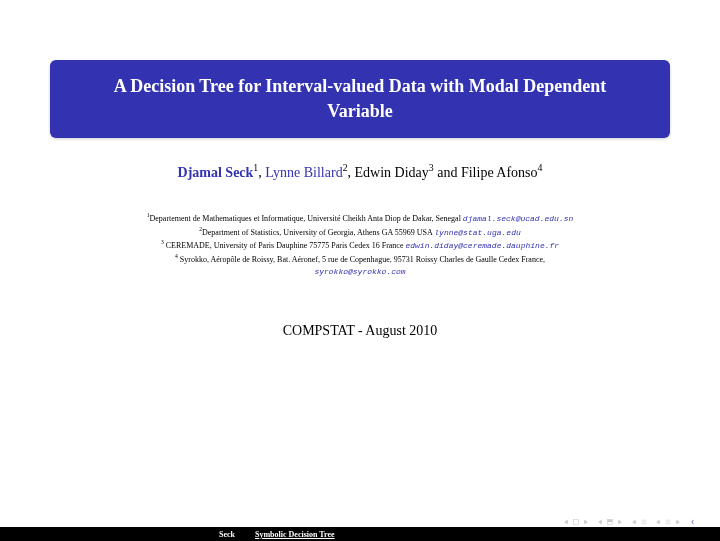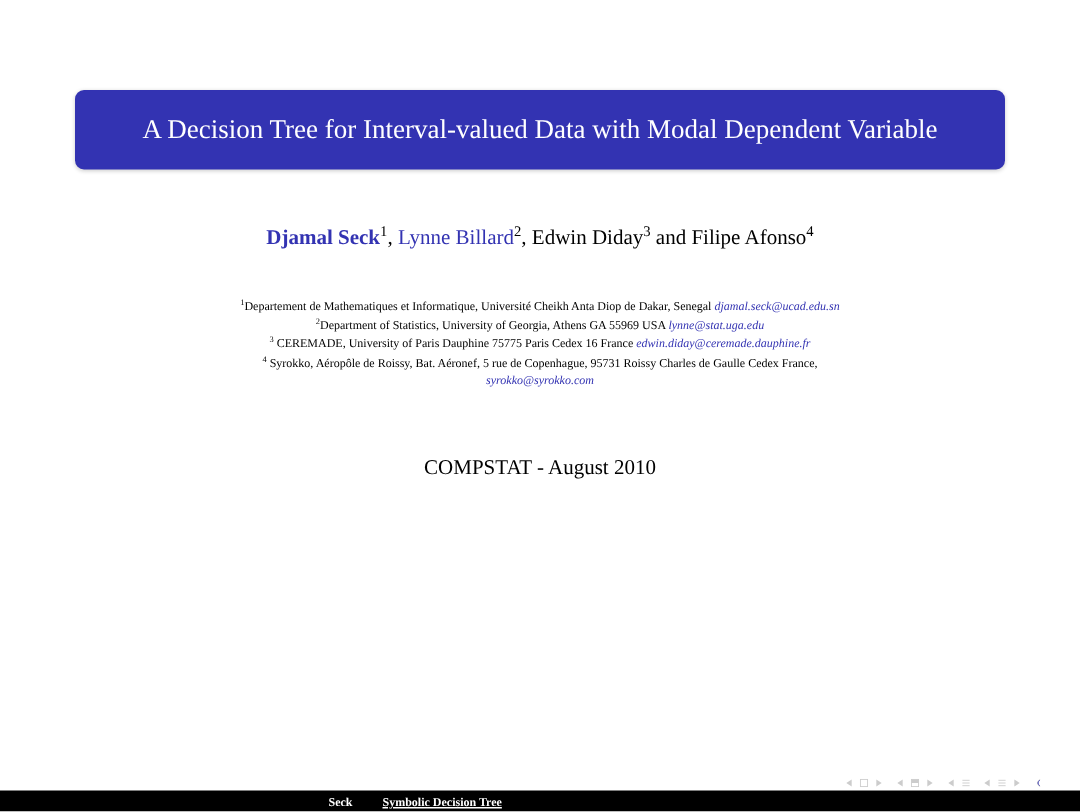--- a/index.html
+++ b/index.html
@@ -1,25 +1,25 @@
 <!DOCTYPE html>
 <html><head>
   <meta charset="utf-8">
   <style>
     * { margin: 0; padding: 0; box-sizing: border-box; }
     html, body { width: 720px; height: 541px; font-family: Georgia, 'Times New Roman', serif; background: #fff; overflow: hidden; }
     .slide { position: relative; width: 720px; height: 541px; display: flex; flex-direction: column; }
     .content { flex: 1; padding: 60px 50px 10px 50px; display: flex; flex-direction: column; align-items: center; }
-    .title-block { background: #3333B2; color: #fff; border-radius: 6px; padding: 14px 31px; text-align: center; width: 100%; font-size: 18px; line-height: 1.4; box-shadow: 0 1px 3px rgba(0,0,0,0.2); }
-    .authors { margin-top: 36px; text-align: center; font-size: 14px; }
+    .title-block { background: #3333B2; color: #fff; border-radius: 6px; padding: 14px 31px; text-align: center; width: 100%; font-size: 18px; line-height: 1.4; box-shadow: 0 1px 3px rgba(0,0,0,0.2); font-weight: bold; }
+    .authors { margin-top: 24px; text-align: center; font-size: 14px; }
     .authors .hl { color: #3333B2; font-weight: bold; }
     .authors .hl2 { color: #3333B2; }
     .sup { font-size: 0.7em; vertical-align: super; }
     .affils { margin-top: 30px; font-size: 8px; text-align: center; line-height: 1.5; max-width: 600px; }
-    .affils .email { color: #3333B2; font-style: italic; }
+    .affils .email { color: #3333B2; font-style: italic; font-family: Liberation Mono, monospace; }
     .venue { margin-top: 45px; font-size: 14px; text-align: right; }
     .nav { position: absolute; bottom: 16px; right: 25px; display: flex; gap: 8px; color: #ccc; font-size: 9px; align-items: center; }
     .nav .group { display: flex; align-items: center; gap: 4px; }
     .nav svg { width: 6px; height: 6px; }
     .footer { background: #000; color: #fff; height: 14px; display: flex; align-items: center; font-size: 8px; position: absolute; bottom: 0; width: 100%; }
     .footer .fl { width: 245px; text-align: right; padding-right: 10px; font-weight: bold; }
     .footer .fc { padding-left: 10px; font-weight: bold; text-decoration: underline; }
   </style>
 </head>
 <body>

